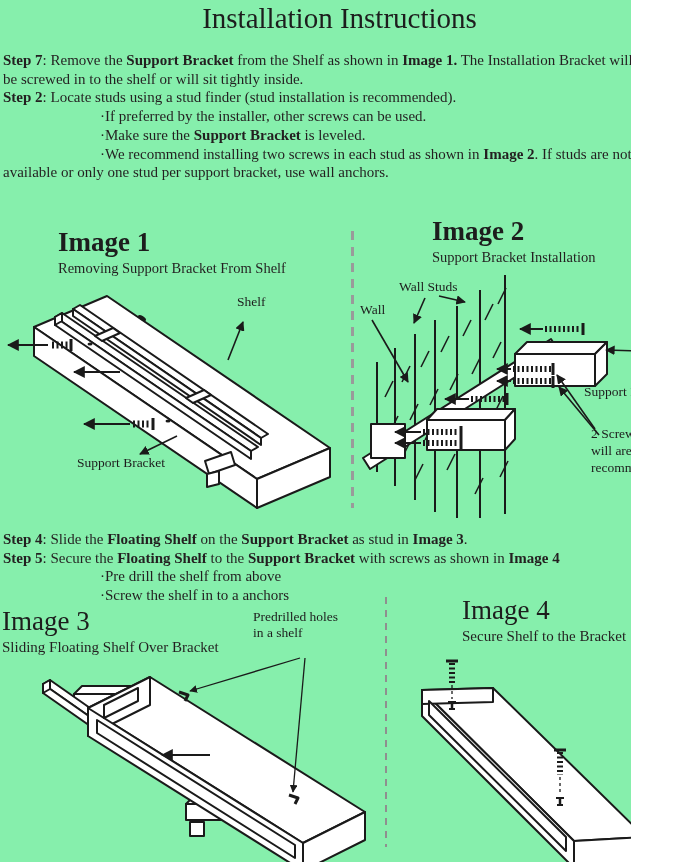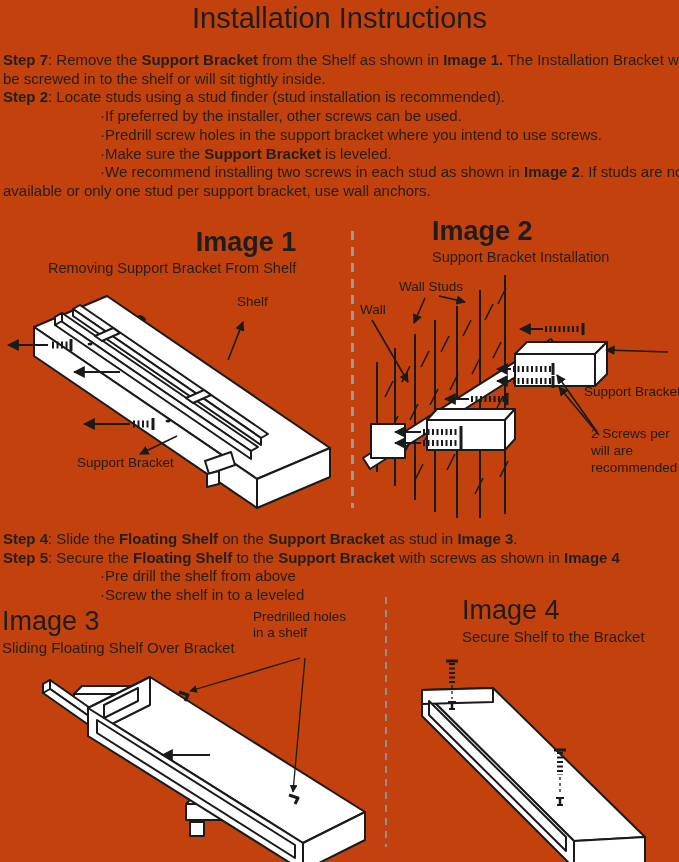--- a/index.html
+++ b/index.html
@@ -1,18 +1,18 @@
 <!DOCTYPE html>
 <html><head>
 <meta charset="utf-8">
 <style>
   html,body { margin:0; padding:0; background:#fff; }
   .page {
-    position:relative; width:679px; height:862px; background:#c2410c;
-    font-family:Liberation Sans, sans-serif; color:#231f20; overflow:hidden;
+    position:relative; width:631px; height:862px; background:#86efac;
+    font-family:Liberation Serif, serif; color:#231f20; overflow:hidden;
   }
   .title {
     position:absolute; top:2px; left:0; width:679px; margin:0;
     text-align:center; font-size:29px; font-weight:400; color:#1d1d1d;
   }
   .textblock { position:absolute; left:3px; width:673px; font-size:15px; line-height:18.7px; }
   .intro  { top:51px; }
   .steps2 { top:530px; }
   .textblock .line { white-space:nowrap; }
   .textblock .line.indent { padding-left:97px; }
@@ -36,27 +36,26 @@
 
 <div class="page">
 
   <h1 class="title">Installation Instructions</h1>
 
   <div class="textblock intro">
       <div class="line"><span class="b">Step 7</span><span>: Remove the </span><span class="b">Support Bracket</span><span> from the Shelf as shown in </span><span class="b">Image 1.</span><span> The Installation Bracket will</span></div>
       <div class="line"><span>be screwed in to the shelf or will sit tightly inside.</span></div>
       <div class="line"><span class="b">Step 2</span><span>: Locate studs using a stud finder (stud installation is recommended).</span></div>
       <div class="line indent"><span>·If preferred by the installer, other screws can be used.</span></div>
-      <div class="line indent"><span>·Predrill screw holes in the support bracket where you intend to use screws.</span></div>
       <div class="line indent"><span>·Make sure the </span><span class="b">Support Bracket</span><span> is leveled.</span></div>
       <div class="line indent"><span>·We recommend installing two screws in each stud as shown in </span><span class="b">Image 2</span><span>. If studs are not</span></div>
       <div class="line"><span>available or only one stud per support bracket, use wall anchors.</span></div>
     </div>
 
-  <div class="fh bold" style="left:48px; top:227px;text-align:right;">
+  <div class="fh bold" style="left:58px; top:227px;">
     <h2 class="fh-title">Image 1</h2>
     <div class="fh-cap">Removing Support Bracket From Shelf</div>
   </div>
   <div class="fh bold" style="left:432px; top:216px;">
     <h2 class="fh-title">Image 2</h2>
     <div class="fh-cap">Support Bracket Installation</div>
   </div>
 
   <div class="divider d1"></div>
 
@@ -189,21 +188,21 @@
   <div class="lbl" style="left:591px; top:425px; line-height:17px;">
       <div class="line">2 Screws per</div>
       <div class="line">will are</div>
       <div class="line">recommended</div>
     </div>
 
   <div class="textblock steps2">
       <div class="line"><span class="b">Step 4</span><span>: Slide the </span><span class="b">Floating Shelf</span><span> on the </span><span class="b">Support Bracket</span><span> as stud in </span><span class="b">Image 3</span><span>.</span></div>
       <div class="line"><span class="b">Step 5</span><span>: Secure the </span><span class="b">Floating Shelf</span><span> to the </span><span class="b">Support Bracket</span><span> with screws as shown in </span><span class="b">Image 4</span></div>
       <div class="line indent"><span>·Pre drill the shelf from above</span></div>
-      <div class="line indent"><span>·Screw the shelf in to a leveled</span></div>
+      <div class="line indent"><span>·Screw the shelf in to a anchors</span></div>
     </div>
 
   <div class="fh light" style="left:2px; top:606px;">
     <h2 class="fh-title">Image 3</h2>
     <div class="fh-cap" style="font-size:15px;">Sliding Floating Shelf Over Bracket</div>
   </div>
   <div class="fh light" style="left:462px; top:595px;">
     <h2 class="fh-title">Image 4</h2>
     <div class="fh-cap" style="font-size:15px;">Secure Shelf to the Bracket</div>
   </div>

